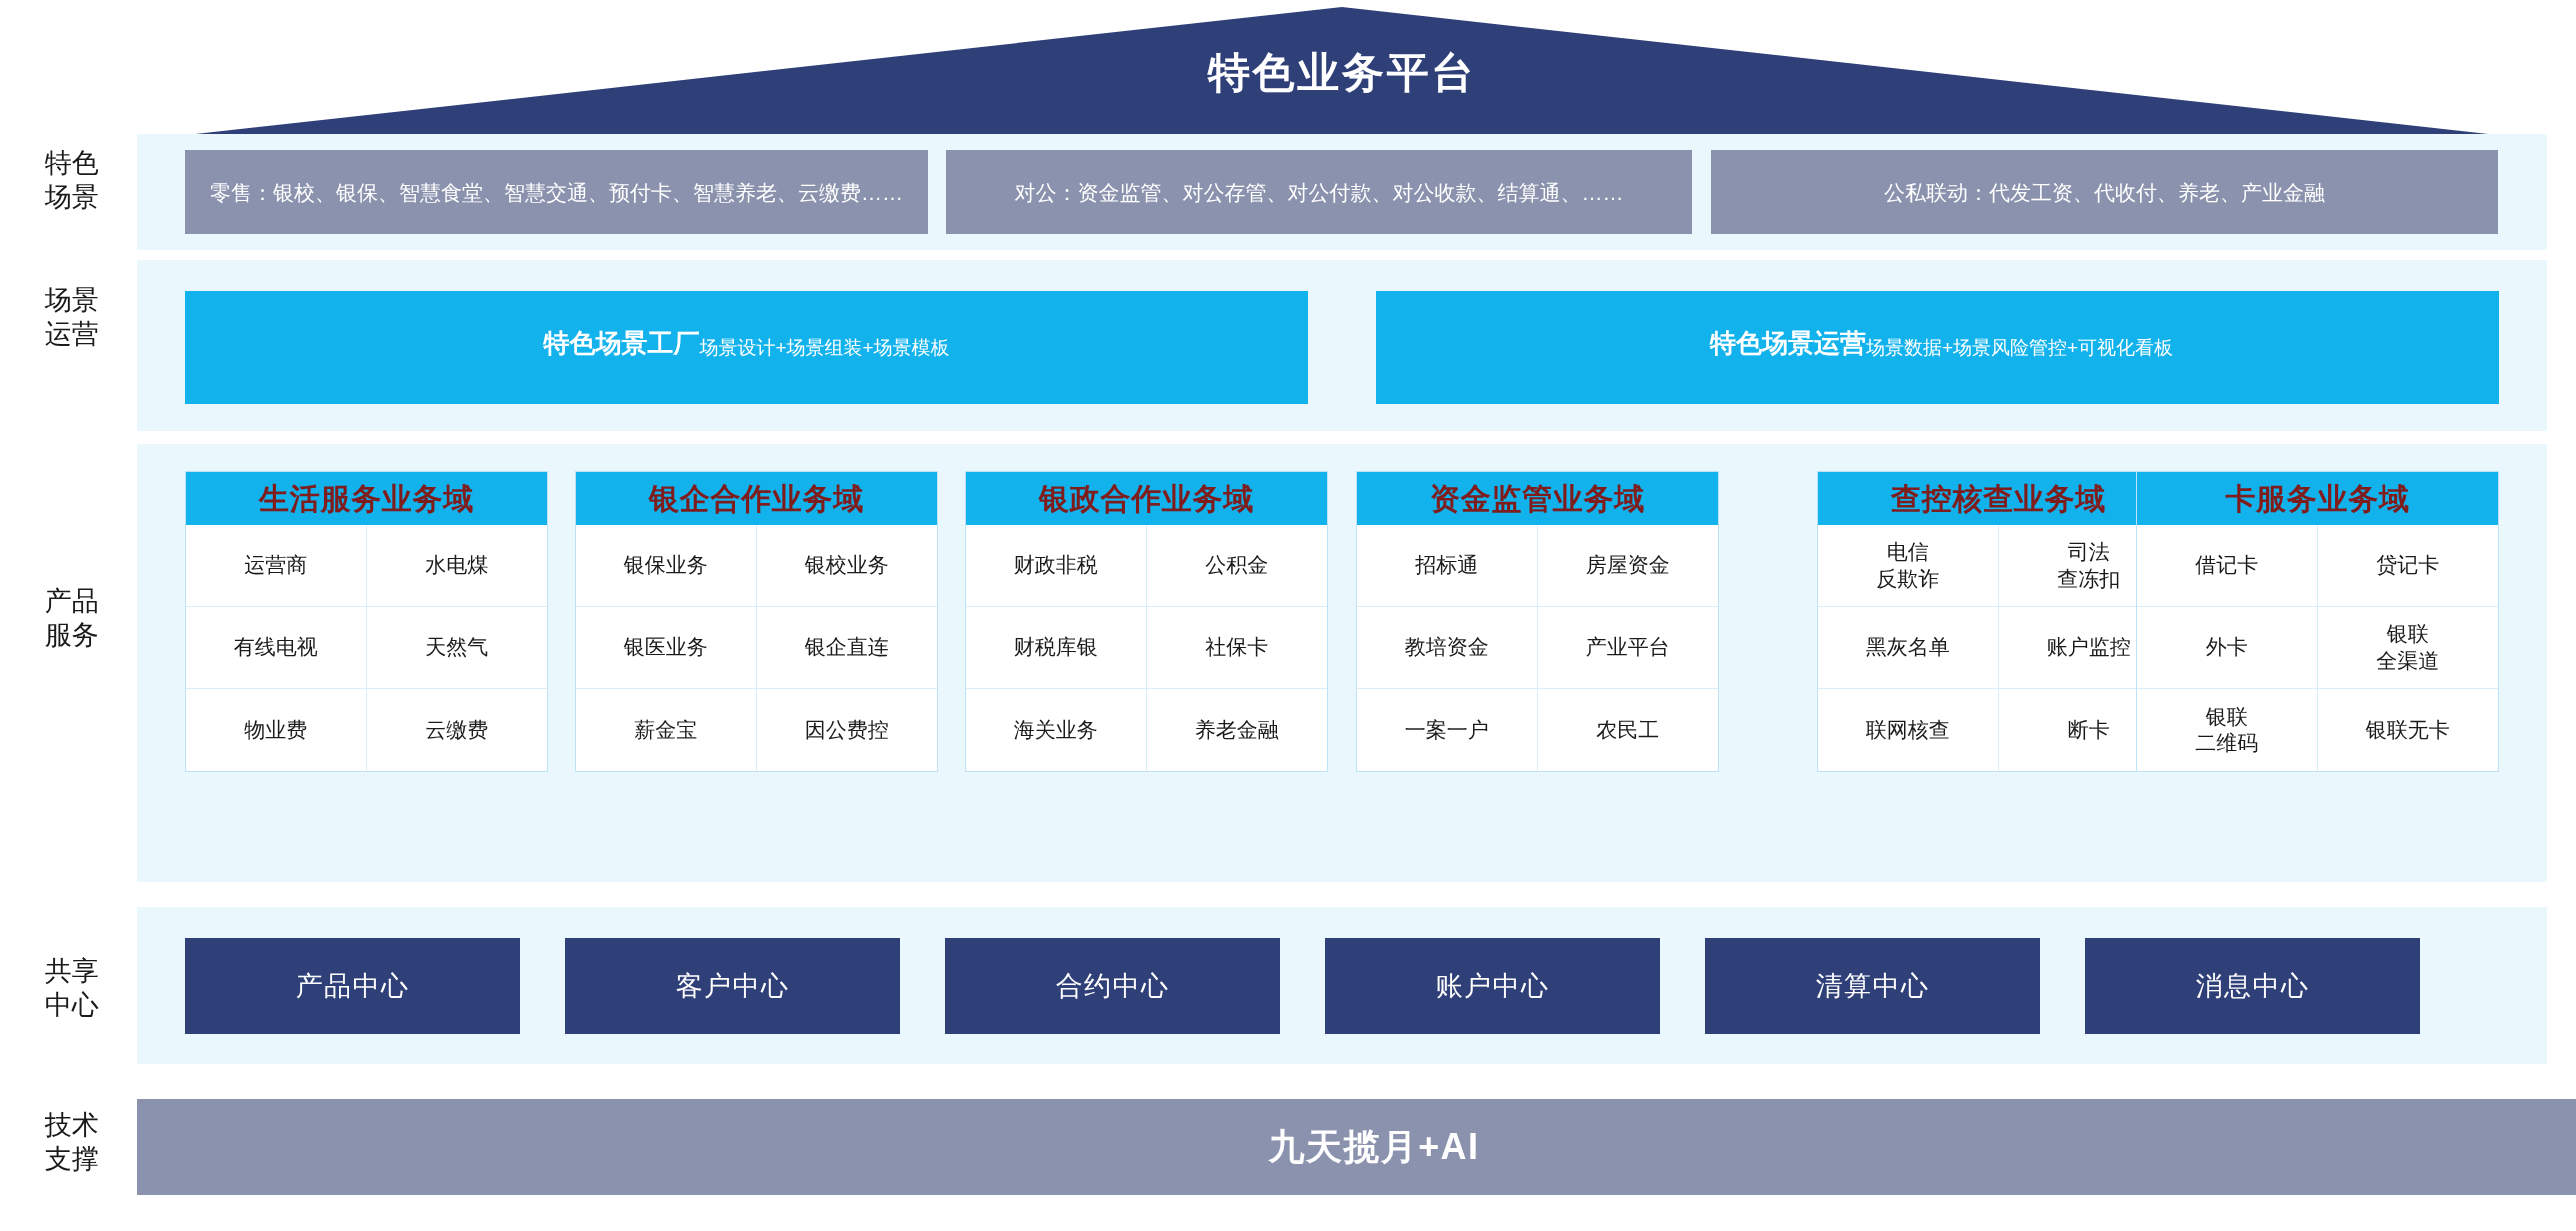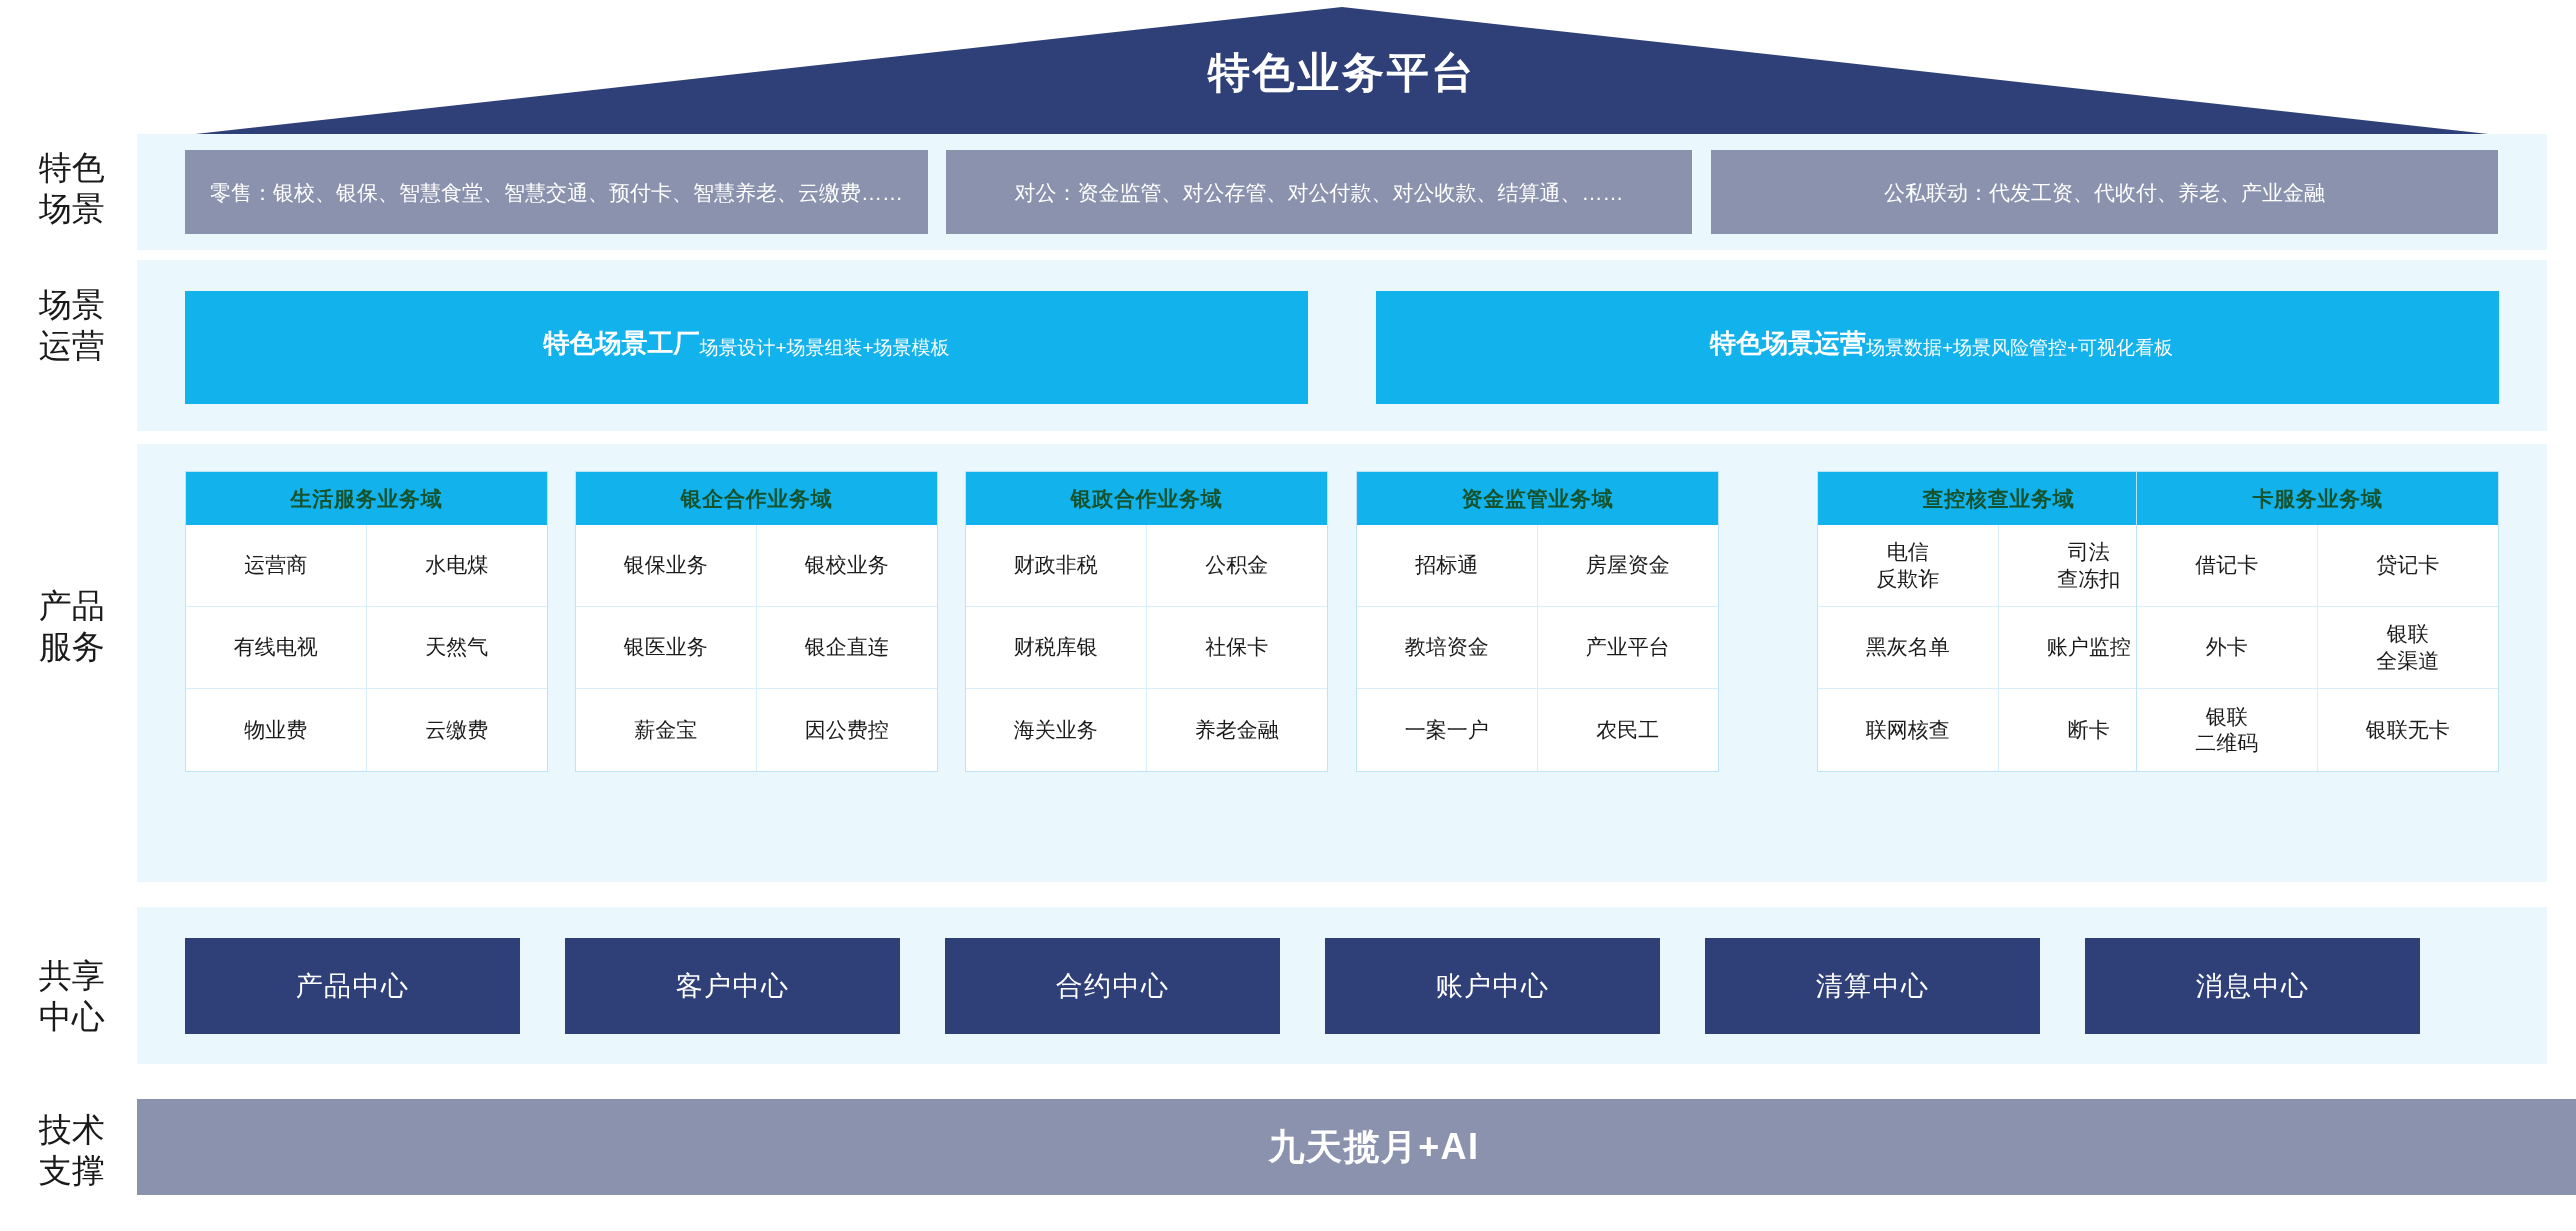--- a/index.html
+++ b/index.html
@@ -43,21 +43,21 @@
     letter-spacing: 2.7px;
   }
 
   
   .row-label {
     position: absolute;
     left: 13.7px;
     width: 116px;
     text-align: center;
     color: #1a1a1a;
-    font-size: 33px;
+    font-size: 27px;
     font-weight: normal;
     line-height: 1.25;
   }
 
   
   .band {
     position: absolute;
     left: 137px;
     width: 2410px;
     background: #eaf7fd;
@@ -104,22 +104,22 @@
   .domain-col {
     position: absolute;
     top: 0;
     width: 363px;
     background: #ffffff;
     border: 1.4px solid #bfe3f6;
     box-sizing: border-box;
   }
   .domain-head {
     background: #12b2ec;
-    color: #14532d;
-    font-size: 21px;
+    color: #7f1d1d;
+    font-size: 30px;
     font-weight: bold;
     text-align: center;
     height: 53px;
     line-height: 53px;
     letter-spacing: 0.7px;
   }
   .domain-grid {
     display: grid;
     grid-template-columns: 1fr 1fr;
     gap: 0;

